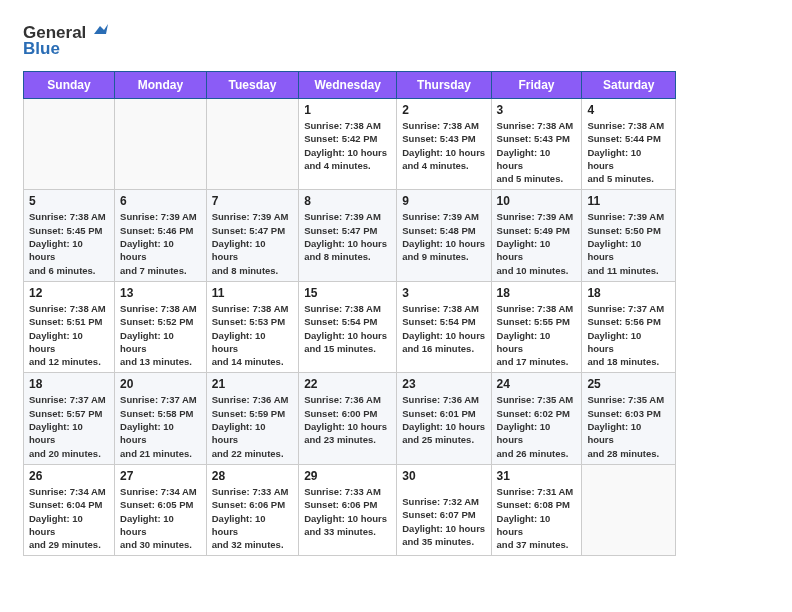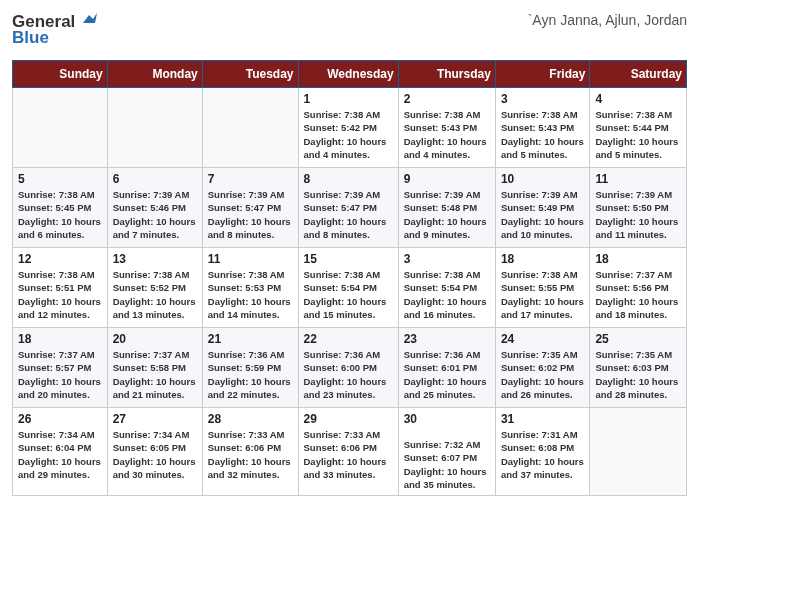--- a/index.html
+++ b/index.html
@@ -4,21 +4,21 @@
   <style>
     * { margin: 0; padding: 0; box-sizing: border-box; }
     body {
       font-family: Arial, sans-serif;
       background: #fff;
       width: 792px;
       min-height: 612px;
     }
     .page {
       width: 699px;
-      padding: 12px;
+      padding: 23px;
     }
     .header {
       display: flex;
       justify-content: space-between;
       align-items: flex-start;
       margin-bottom: 12px;
     }
     .logo {
       display: flex;
       flex-direction: column;
@@ -41,26 +41,26 @@
     .location {
       font-size: 14px;
       color: #555;
     }
     .calendar {
       width: 100%;
       border-collapse: collapse;
       border: 1px solid #ccc;
     }
     .calendar th {
-      background: #7f1d1d;
+      background: #8b5cf6;
       color: #fff;
       font-size: 12px;
       font-weight: bold;
       padding: 6px 4px;
-      text-align: right;
+      text-align: center;
       border: 1px solid #1e5a9a;
     }
     .calendar td {
       width: 108px;
       vertical-align: top;
       padding: 4px 5px;
       border: 1px solid #ccc;
       font-size: 10px;
       color: #333;
       height: 80px;
@@ -93,21 +93,20 @@
     <div class="logo">
       <div class="logo-line">
         <span style="font-size:17px;font-weight:bold;color:#333;">General</span>
         <svg width="18" height="16" viewBox="0 0 18 16" style="margin-left:2px;margin-top:-2px;">
           <polygon points="4,10 10,2 14,6 18,0 16,10" fill="#2a6db5"></polygon>
         </svg>
       </div>
       <span style="font-size:17px;font-weight:bold;color:#2a6db5;margin-top:-4px;">Blue</span>
     </div>
     <div class="title-block">
-      <div class="location">`Ayn Janna, Ajlun, Jordan</div>
     </div>
   </div>
 
   <table class="calendar">
     <thead>
       <tr>
 
       <th>Sunday</th>
           <th>Monday</th>
           <th>Tuesday</th>

